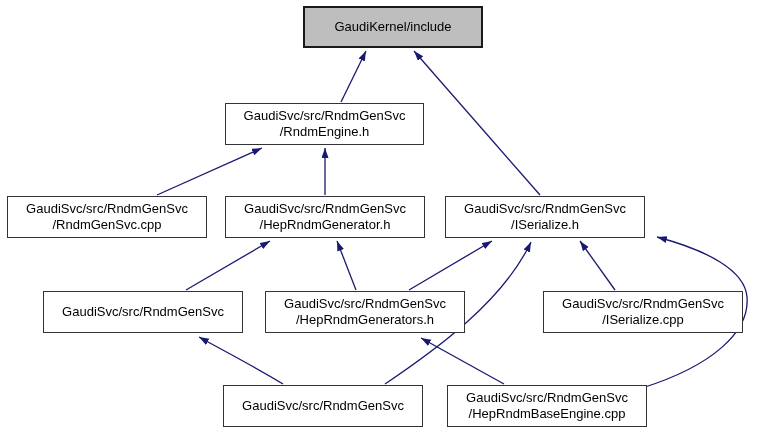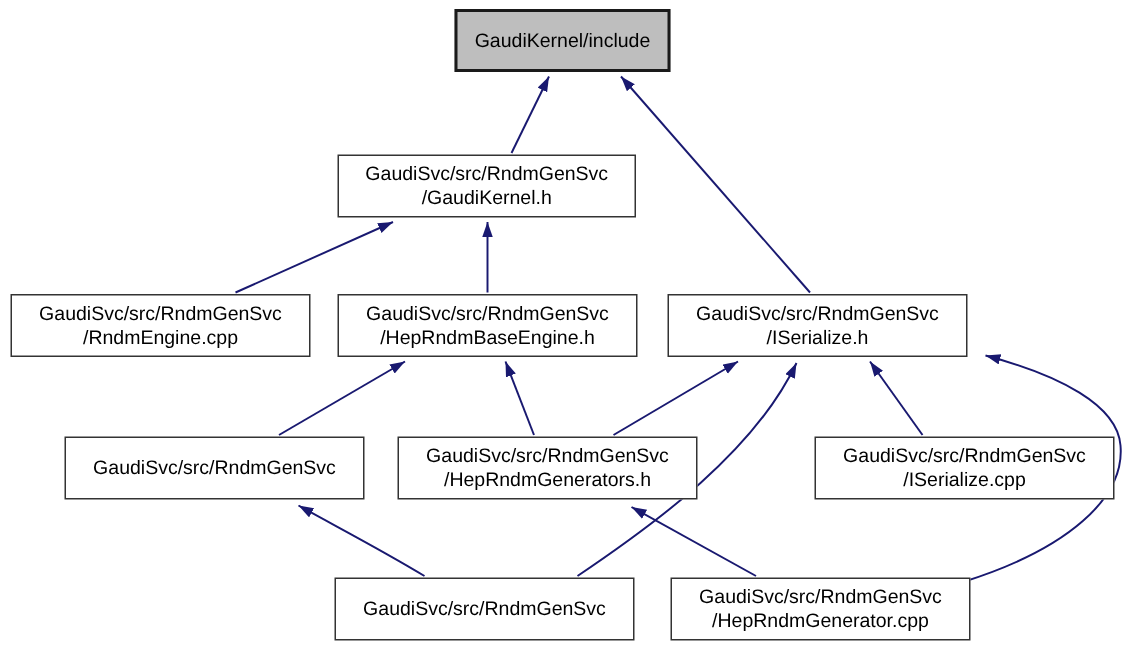--- a/index.html
+++ b/index.html
@@ -72,37 +72,37 @@
     <path class="edge" marker-end="url(#arrow)" d="M186,290 L270,241"></path>
     <path class="edge" marker-end="url(#arrow)" d="M356,290 L337,241"></path>
     <path class="edge" marker-end="url(#arrow)" d="M409,290 L492,241"></path>
     <path class="edge" marker-end="url(#arrow)" d="M615,290 L580,241"></path>
     <path class="edge" marker-end="url(#arrow)" d="M283,384 C255,367 226,352 199,337"></path>
     <path class="edge" marker-end="url(#arrow)" d="M385,384 C437,349 503,301 531,242"></path>
     <path class="edge" marker-end="url(#arrow)" d="M504,384 L421,338"></path>
     <path class="edge" marker-end="url(#arrow)" d="M642,388 C712,366 750,332 747,297 C745,270 706,250 657,237"></path>
   </svg>
 
-  <div class="node highlight" style="left:303px; top:6px; width:144px; height:42px;">
+  <div class="node highlight" style="left:303px; top:6px; width:180px; height:42px;">
     <div>GaudiKernel/include</div>
   </div>
 
   <div class="node" style="left:225px; top:103px; width:199px; height:42px;">
     <div>GaudiSvc/src/RndmGenSvc</div>
-    <div>/GaudiKernel.h</div>
+    <div>/RndmEngine.h</div>
   </div>
 
   <div class="node" style="left:7px; top:196px; width:200px; height:42px;">
     <div>GaudiSvc/src/RndmGenSvc</div>
-    <div>/RndmEngine.cpp</div>
+    <div>/RndmGenSvc.cpp</div>
   </div>
 
   <div class="node" style="left:225px; top:196px; width:200px; height:42px;">
     <div>GaudiSvc/src/RndmGenSvc</div>
-    <div>/HepRndmBaseEngine.h</div>
+    <div>/HepRndmGenerator.h</div>
   </div>
 
   <div class="node" style="left:445px; top:196px; width:200px; height:42px;">
     <div>GaudiSvc/src/RndmGenSvc</div>
     <div>/ISerialize.h</div>
   </div>
 
   <div class="node" style="left:43px; top:291px; width:200px; height:42px;">
     <div>GaudiSvc/src/RndmGenSvc</div>
   </div>
@@ -116,16 +116,16 @@
     <div>GaudiSvc/src/RndmGenSvc</div>
     <div>/ISerialize.cpp</div>
   </div>
 
   <div class="node" style="left:223px; top:385px; width:200px; height:42px;">
     <div>GaudiSvc/src/RndmGenSvc</div>
   </div>
 
   <div class="node" style="left:447px; top:385px; width:200px; height:42px;">
     <div>GaudiSvc/src/RndmGenSvc</div>
-    <div>/HepRndmGenerator.cpp</div>
+    <div>/HepRndmBaseEngine.cpp</div>
   </div>
 
 </div>
 
 </body></html>

